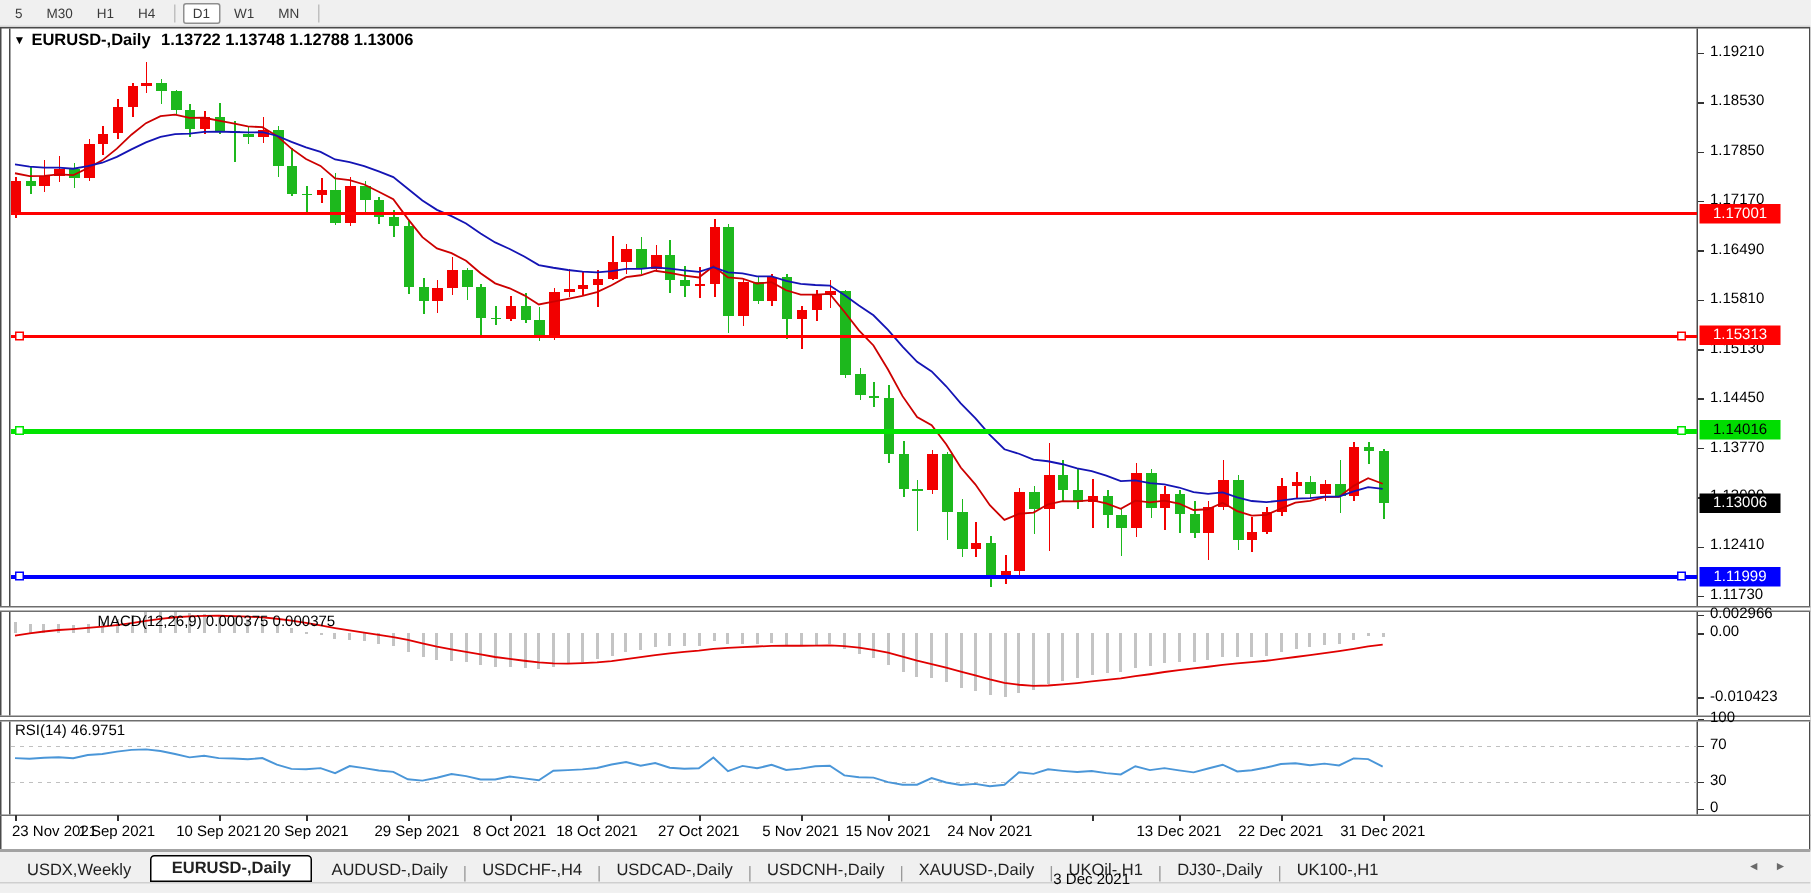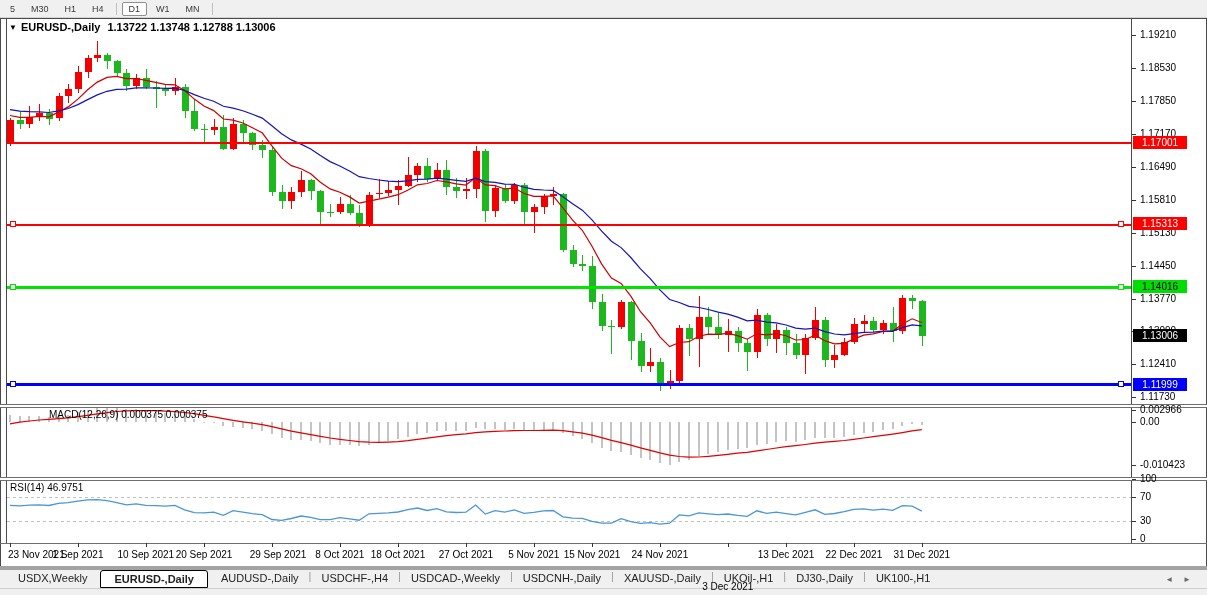--- a/index.html
+++ b/index.html
@@ -28,21 +28,21 @@
 
   .pane-label{position:absolute;z-index:8;font-size:10px;color:#000;white-space:nowrap;}
 
   .tick-label{position:absolute;left:1140px;z-index:6;font-size:10px;color:#000;white-space:nowrap;}
   .price-tag{position:absolute;left:1133px;z-index:7;width:54px;height:13px;font-size:10px;
              display:flex;align-items:center;justify-content:center;white-space:nowrap;}
   .date-label{position:absolute;z-index:6;font-size:10px;color:#000;white-space:nowrap;top:549px;}
 
   
   .tabbar{position:absolute;top:566px;left:0;width:1207px;height:22px;background:#f0f0f0;
-          border-top:4px solid #a3a3a3;display:flex;align-items:flex-start;padding-left:8px;box-sizing:border-box;}
+          border-top:2px solid #a3a3a3;display:flex;align-items:flex-end;padding-left:8px;box-sizing:border-box;}
   .tab{font-size:11px;color:#222;padding:2px 10px;white-space:nowrap;cursor:default;}
   .tab.active{background:#ffffff;border:1px solid #000;border-radius:3px 3px 0 0;padding:2px 13px;font-weight:bold;margin:0 3px;}
   .tab-sep{color:#9a9a9a;font-size:11px;}
   .tab-arrows{position:absolute;right:6px;top:5px;font-size:8px;color:#6a6a6a;letter-spacing:10px;}
 
   .bottom-strip{position:absolute;top:588px;left:0;width:1207px;height:7px;background:#f0f0f0;border-top:1px solid #cfcfcf;}
 </style>
 </head>
 <body>
 
@@ -403,21 +403,21 @@
       <line x1="728.5" y1="543" x2="728.5" y2="547" stroke="#333" shape-rendering="crispEdges"></line>
       <line x1="786.5" y1="543" x2="786.5" y2="547" stroke="#333" shape-rendering="crispEdges"></line>
       <line x1="854.5" y1="543" x2="854.5" y2="547" stroke="#333" shape-rendering="crispEdges"></line>
       <line x1="922.5" y1="543" x2="922.5" y2="547" stroke="#333" shape-rendering="crispEdges"></line>
     </svg>
 
   <div class="chart-title">
     <span class="arrow">▼</span><span>EURUSD-,Daily</span><span class="vals">1.13722 1.13748 1.12788 1.13006</span>
   </div>
 
-  <div class="pane-label" style="top:409px;left:8px;padding-left:41px;">MACD(12,26,9) 0.000375 0.000375</div>
+  <div class="pane-label" style="top:409px;left:24px;padding-left:41px;">MACD(12,26,9) 0.000375 0.000375</div>
   <div class="pane-label" style="top:482px;left:10px;">RSI(14) 46.9751</div>
 
   <div id="labels-layer">
       <div class="tick-label" style="top: 29.236px;">1.19210</div>
       <div class="tick-label" style="top: 62.148px;">1.18530</div>
       <div class="tick-label" style="top: 95.06px;">1.17850</div>
       <div class="tick-label" style="top: 127.972px;">1.17170</div>
       <div class="tick-label" style="top: 160.884px;">1.16490</div>
       <div class="tick-label" style="top: 193.796px;">1.15810</div>
       <div class="tick-label" style="top: 226.708px;">1.15130</div>
@@ -455,21 +455,21 @@
       <div class="date-label" style="left: 921.8px; transform: translateX(-50%);">31 Dec 2021</div>
     </div>
 
   <div class="tabbar" id="tabbar">
       <span class="tab">USDX,Weekly</span>
       <span class="tab active">EURUSD-,Daily</span>
       <span class="tab">AUDUSD-,Daily</span>
       <span class="tab-sep">|</span>
       <span class="tab">USDCHF-,H4</span>
       <span class="tab-sep">|</span>
-      <span class="tab">USDCAD-,Weekly</span>
+      <span class="tab">USDCAD-,Daily</span>
       <span class="tab-sep">|</span>
       <span class="tab">USDCNH-,Daily</span>
       <span class="tab-sep">|</span>
       <span class="tab">XAUUSD-,Daily</span>
       <span class="tab-sep">|</span>
       <span class="tab">UKOil-,H1</span>
       <span class="tab-sep">|</span>
       <span class="tab">DJ30-,Daily</span>
       <span class="tab-sep">|</span>
       <span class="tab">UK100-,H1</span>

